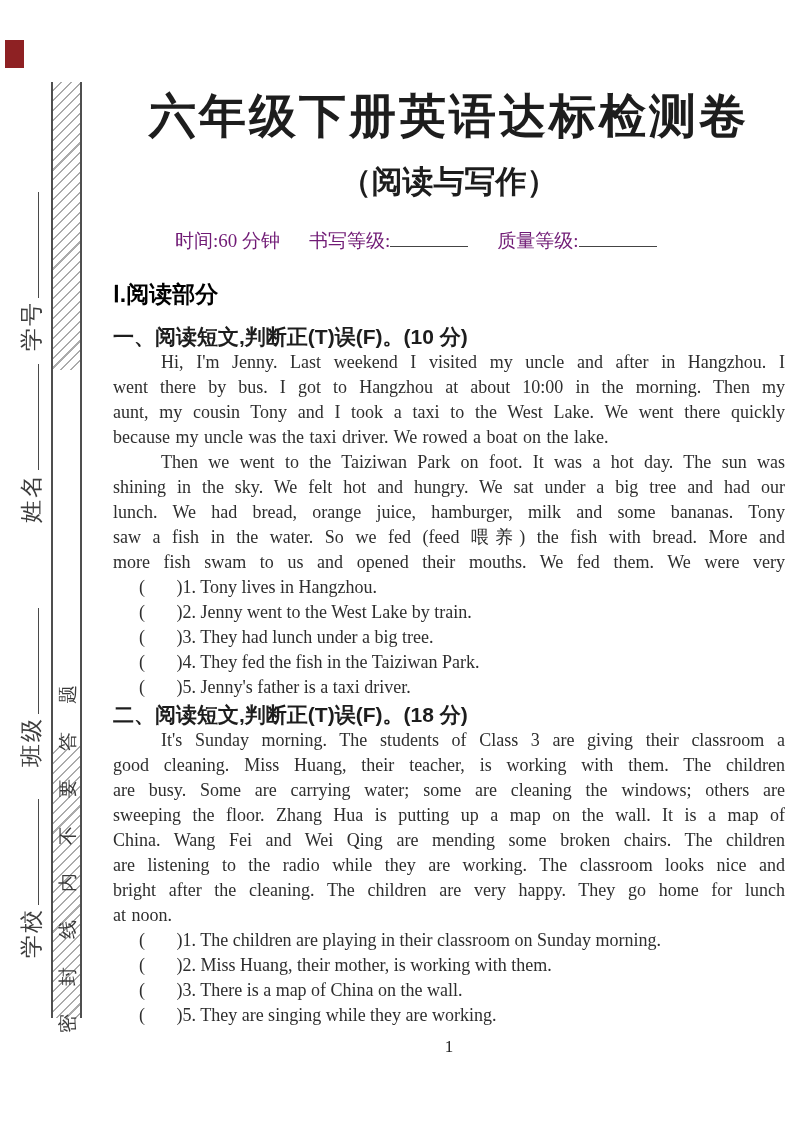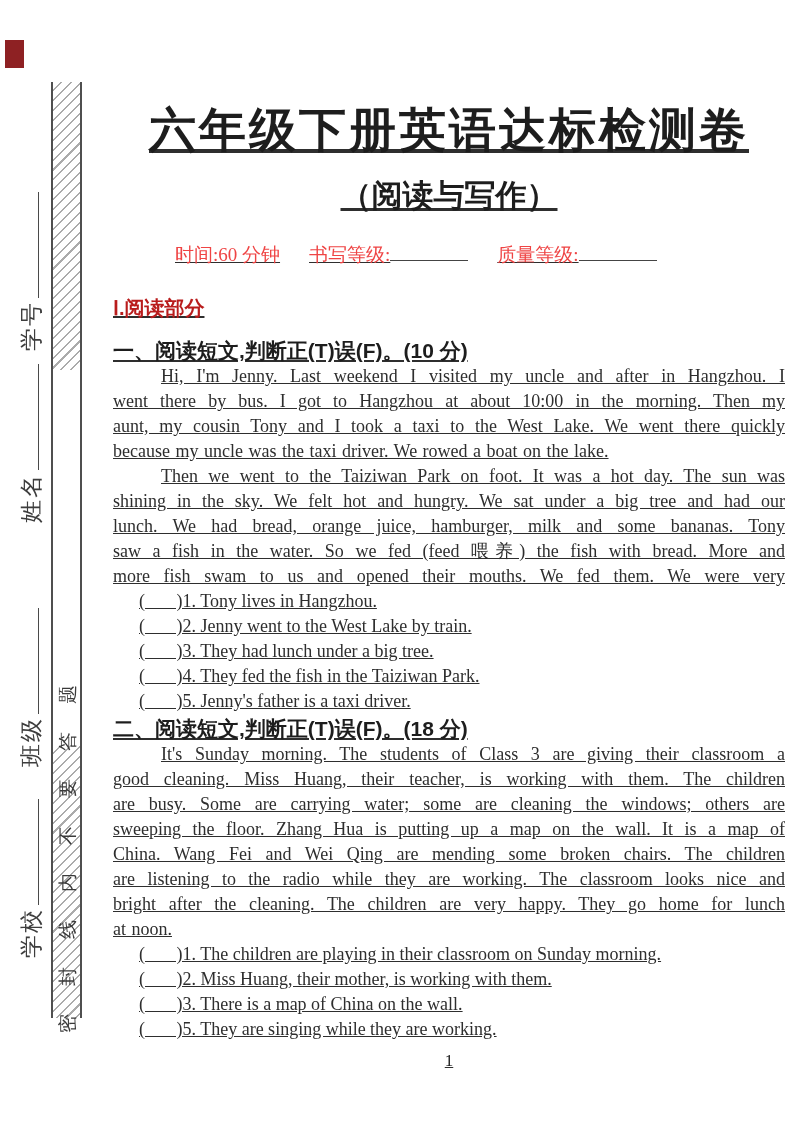--- a/index.html
+++ b/index.html
@@ -32,36 +32,36 @@
   .hatch.top{height:288px;}
   .hatch.bottom{height:273px;}
   .seal-mid{position:relative;height:375px;width:100%;}
   .seal-text{
     position:absolute;left:-173px;top:460px;width:375px;height:31px;
     transform:rotate(-90deg);text-align:center;line-height:31px;
     font-size:19px;letter-spacing:28px;color:#3a3a3a;white-space:nowrap;
     font-family:"Liberation Serif",serif;
   }
   
-  .content{position:absolute;left:113px;top:16px;width:672px;text-decoration:underline;}
+  .content{position:absolute;left:113px;top:2px;width:672px;}
   .title{
     margin:88px 0 0;text-align:center;font-family:"Liberation Sans",sans-serif;
     font-weight:700;font-size:47px;line-height:52px;letter-spacing:3px;color:#1d1d1d;
   }
   .subtitle{
     margin:22px 0 0;text-align:center;font-family:"Liberation Sans",sans-serif;
     font-weight:700;font-size:31px;line-height:36px;color:#1d1d1d;
   }
-  .info-line{margin:28px 0 0 62px;font-size:19px;color:#ef4444;display:flex;align-items:baseline;}
+  .info-line{margin:28px 0 0 62px;font-size:19px;color:#701a75;display:flex;align-items:baseline;}
   .info-line .seg{white-space:nowrap;}
   .info-line .seg+.seg{margin-left:29px;}
   .blankline{display:inline-block;width:78px;border-bottom:1.5px solid #444;vertical-align:baseline;}
   .part-heading{
     margin:26px 0 16px;font-family:"Liberation Sans",sans-serif;font-weight:700;
-    font-size:20px;line-height:28px;color:#b91c1c;
+    font-size:23px;line-height:28px;color:#000000;
   }
   .ex-heading{
     margin:2px 0 0;font-family:"Liberation Sans",sans-serif;font-weight:700;
     font-size:21px;line-height:26px;color:#1d1d1d;
   }
   .passage{font-size:18px;color:#2e2e2e;}
   .passage .line{line-height:25px;word-spacing:1px;}
   .passage .line.just{text-align:justify;text-align-last:justify;}
   .passage .line:first-child{text-indent:48px;}
   .questions{font-size:18px;color:#2e2e2e;}

